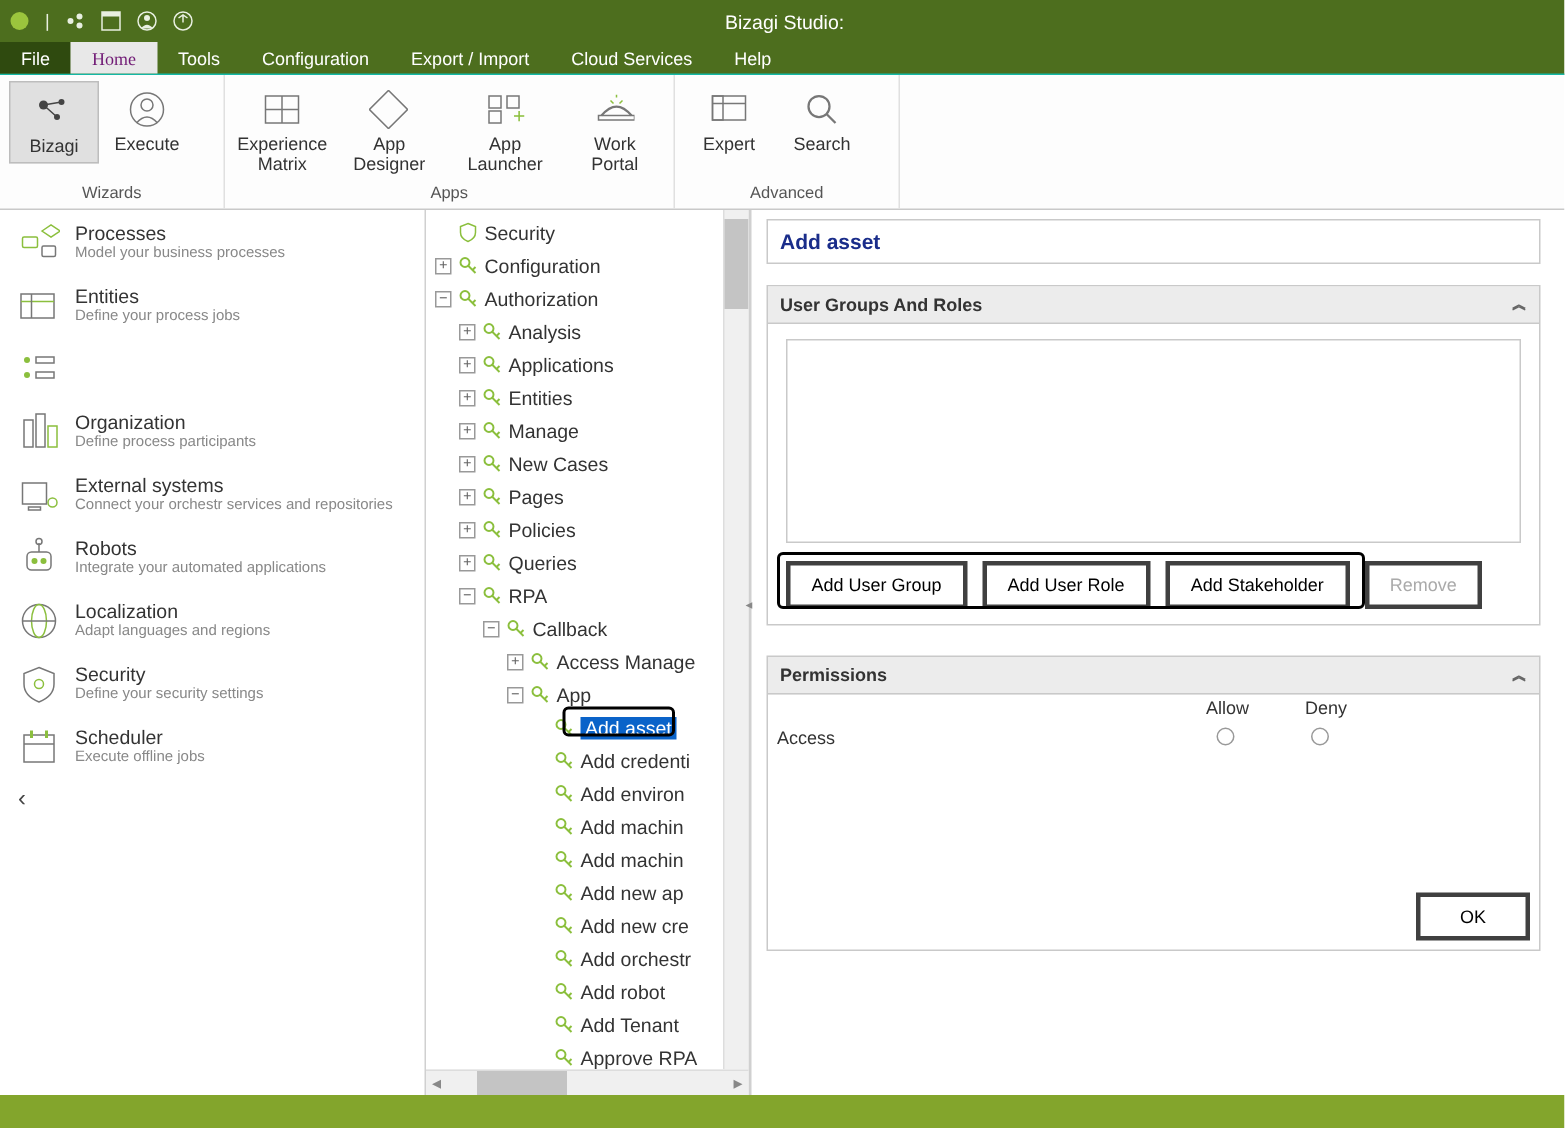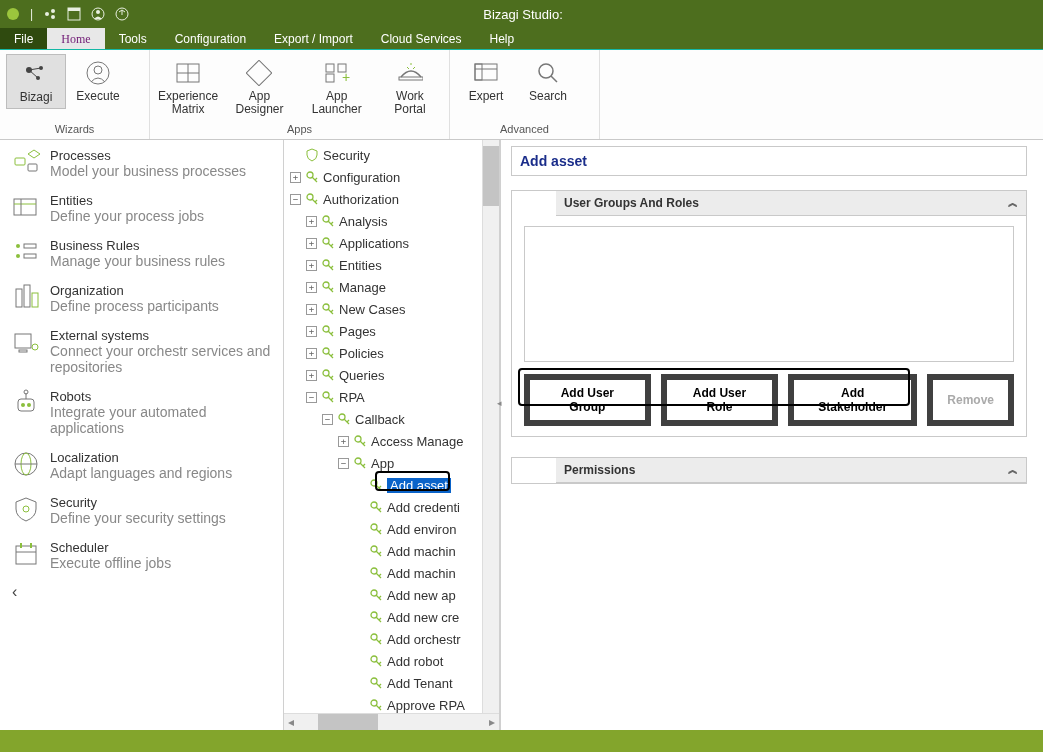--- a/index.html
+++ b/index.html
@@ -17,43 +17,43 @@
   .rbtn { display:flex; flex-direction:column; align-items:center; justify-content:flex-start; padding:4px 8px; cursor:pointer; min-width:60px;}
   .rbtn.pressed { background:#e0e0e0; border:1px solid #bdbdbd;}
   .rbtn .ricon { width:26px; height:26px; margin:2px 0 4px 0; display:flex; align-items:center; justify-content:center;}
   .rbtn .rlabel { font-size:12px; color:#333; text-align:center; line-height:13px;}
   .group-label { font-size:11px; color:#555; text-align:center; padding:2px 0;}
   .main { position:absolute; left:0; right:0; top:140px; bottom:22px; display:flex;}
   .sidebar { width:284px; border-right:1px solid #d0d0d0; overflow:auto;}
   .sb-item { display:flex; gap:10px; padding:8px 12px 6px 12px; cursor:pointer;}
   .sb-ic { width:28px; height:28px; flex:0 0 28px;}
   .sb-txt .t1 { font-size:13px; color:#333;}
-  .sb-txt .t2 { font-size:14px; color:#888;}
+  .sb-txt .t2 { font-size:10px; color:#888;}
   .sb-back { padding:6px 12px; font-size:16px; color:#444; cursor:pointer;}
   .tree-pane { width:216px; border-right:1px solid #d0d0d0; position:relative; display:flex; flex-direction:column;}
   .tree-scroll { flex:1; overflow:hidden; padding:4px 0 0 4px;}
   .tree-row { display:flex; align-items:center; height:22px; white-space:nowrap;}
   .expander { width:11px; height:11px; border:1px solid #999; color:#666; font-size:9px; line-height:9px; text-align:center; margin-right:4px; cursor:pointer; font-family:monospace;}
   .expander.blank { border:none;}
   .node-ic { width:14px; height:14px; margin-right:4px; display:inline-flex; align-items:center; justify-content:center;}
   .node-label { font-size:13px;}
   .sel { background:#0a63c9; color:#fff; padding:0 3px;}
   .highlight-box { position:absolute; border:2px solid #000; border-radius:4px; pointer-events:none;}
   .vscroll { width:17px; background:#f0f0f0; border-left:1px solid #ddd;}
   .vscroll .thumb { background:#c4c4c4; width:100%; height:60px; margin-top:6px;}
   .hscroll { height:17px; background:#f0f0f0; border-top:1px solid #ddd; display:flex; align-items:center;}
   .hscroll .thumb { background:#c4c4c4; height:100%; width:60px; margin-left:20px;}
   .content { flex:1; padding:6px 16px 6px 10px;}
   .panel-title { border:1px solid #c9c9c9; color:#1a2d8a; font-weight:bold; font-size:14px; padding:6px 8px; margin-bottom:14px;}
   .panel { border:1px solid #c9c9c9; padding:0; margin-bottom:20px;}
-  .panel-hdr { background:#ececec; border-bottom:1px solid #c9c9c9; padding:5px 8px; display:flex; justify-content:space-between; align-items:center; font-weight:bold;margin-left:44px;}
+  .panel-hdr { background:#ececec; border-bottom:1px solid #c9c9c9; padding:5px 8px; display:flex; justify-content:space-between; align-items:center; font-weight:bold;}
   .panel-body { padding:10px 12px;}
   .listbox { border:1px solid #c9c9c9; height:136px; background:#fff;}
   .btn-row { display:flex; gap:10px; margin-top:12px; position:relative;}
-  .btn { border:6px solid #404040; background:#fff; padding:6px 14px; font-size:12px; cursor:pointer;font-weight:bold;}
+  .btn { border:3px solid #404040; background:#fff; padding:6px 14px; font-size:12px; cursor:pointer;}
   .btn.disabled { color:#aaa; }
   .radio { width:12px; height:12px; border:1px solid #999; border-radius:50%; display:inline-block;}
   .statusbar { position:absolute; left:0; right:0; bottom:0; height:22px; background:#83a52c;}
   svg { display:block;}
 </style>
 </head>
 <body>
 
 <div class="titlebar">
   <div class="tb-icons">
@@ -233,24 +233,20 @@
     </div>
     <div class="sb-item">
       <div class="sb-ic">
           <svg width="28" height="28">
             <circle cx="6" cy="8" r="2" fill="#8bbf3d"></circle>
             <circle cx="6" cy="18" r="2" fill="#8bbf3d"></circle>
             <rect x="12" y="6" width="12" height="4" fill="none" stroke="#777"></rect>
             <rect x="12" y="16" width="12" height="4" fill="none" stroke="#777"></rect>
           </svg>
         </div>
-      <div class="sb-txt">
-          <div class="t1">Business Rules</div>
-          <div class="t2">Manage your business rules</div>
-        </div>
     </div>
     <div class="sb-item">
       <div class="sb-ic">
           <svg width="28" height="28">
             <rect x="4" y="6" width="6" height="18" fill="none" stroke="#777"></rect>
             <rect x="12" y="2" width="6" height="22" fill="none" stroke="#777"></rect>
             <rect x="20" y="10" width="6" height="14" fill="none" stroke="#8bbf3d"></rect>
           </svg>
         </div>
       <div class="sb-txt">
@@ -651,17 +647,25 @@
           <div class="highlight-box" style="left:-6px; top:-6px; width:392px; height:38px;"></div>
         </div>
       </div>
     </div>
 
     <div class="panel">
       <div class="panel-hdr">
         <span>Permissions</span>
         <span style="font-size:10px;color:#666;">︽</span>
       </div>
+      <div class="panel-body" style="height:170px; position:relative;">
+        <div style="position:absolute; left:292px; top:2px;">Allow</div>
+        <div style="position:absolute; left:358px; top:2px;">Deny</div>
+        <div style="position:absolute; left:6px; top:22px;">Access</div>
+        <span class="radio" style="position:absolute; left:299px; top:22px;"></span>
+        <span class="radio" style="position:absolute; left:362px; top:22px;"></span>
+        <button class="btn" style="position:absolute; right:6px; bottom:6px; width:76px;">OK</button>
+      </div>
     </div>
   </div>
 </div>
 
 <div class="statusbar"></div>
 
 </body></html>

